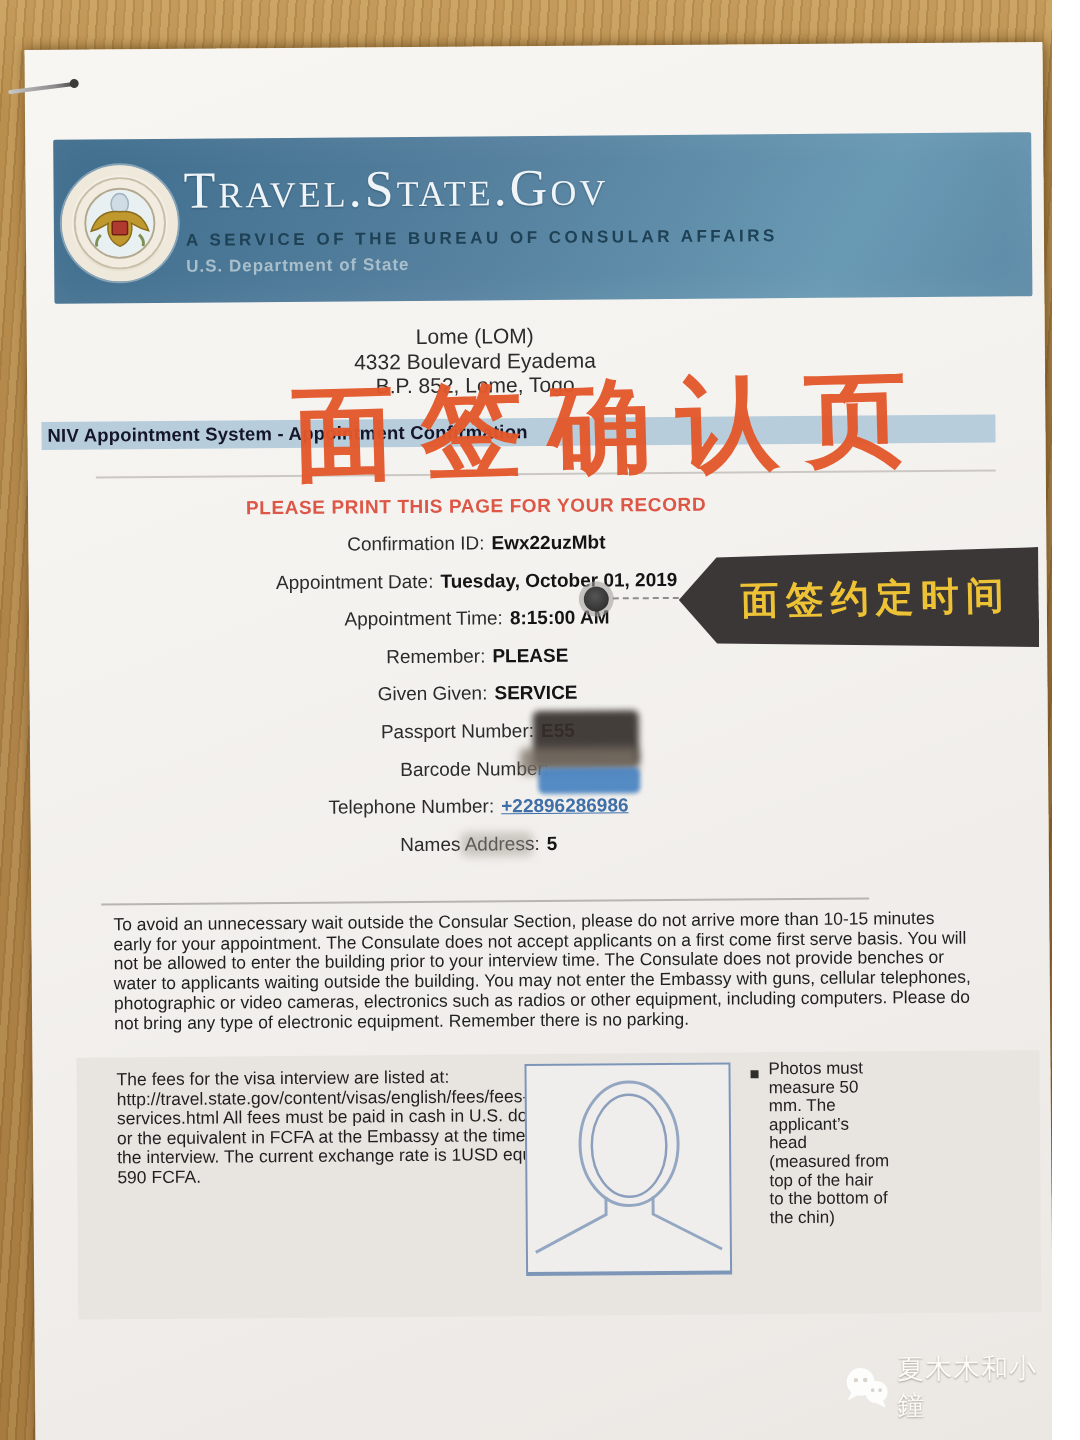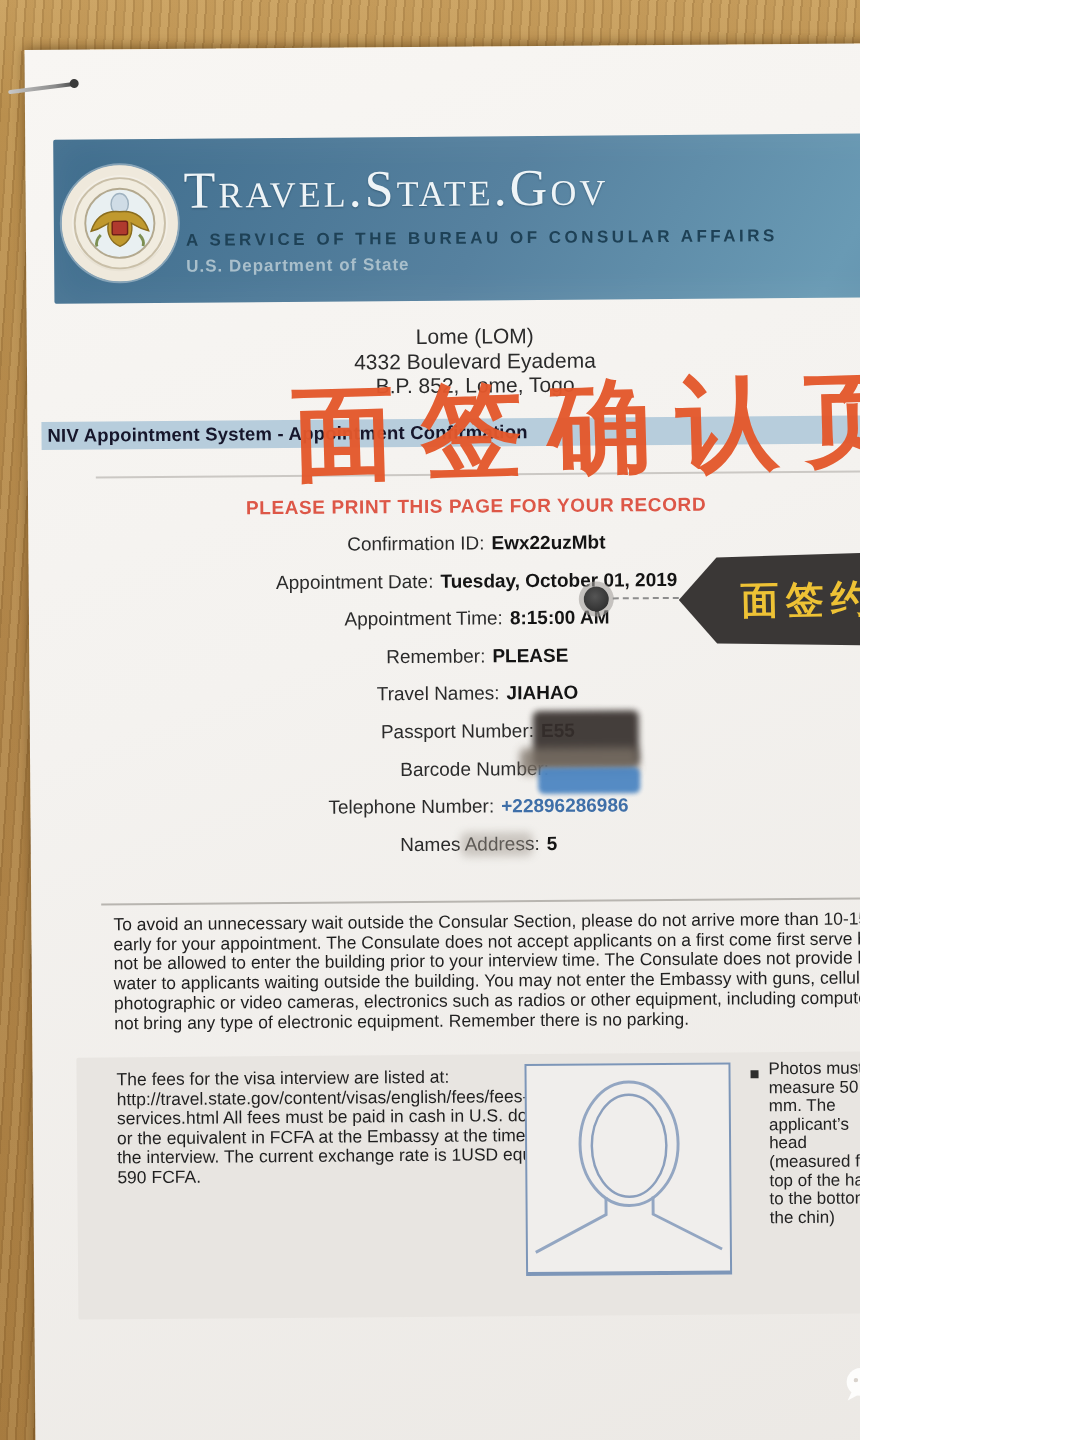--- a/index.html
+++ b/index.html
@@ -1,17 +1,17 @@
 <!DOCTYPE html>
 <html><head>
 <meta charset="utf-8">
 <style>
   html,body{margin:0;padding:0;}
   .scene{
-    position:relative;width:860px;height:1440px;overflow:hidden;
+    position:relative;width:1052px;height:1440px;overflow:hidden;
     font-family:"Liberation Sans","DejaVu Sans",sans-serif;
     background:
       repeating-linear-gradient(94deg, rgba(255,230,170,0.10) 0 7px, rgba(105,68,22,0.20) 7px 9px, rgba(170,125,60,0.10) 9px 16px, rgba(90,58,18,0.12) 16px 18px),
       linear-gradient(180deg,#c79e5e 0%,#bb9150 8%,#b0854a 45%,#a67b40 100%);
   }
   
   .paper{
     position:absolute;left:30px;top:46px;width:1018px;height:1410px;
     background:linear-gradient(160deg,#f8f6f3 0%,#f4f2ef 40%,#ebe8e4 100%);
     transform:rotate(-0.45deg);transform-origin:50% 50%;
@@ -55,21 +55,21 @@
     background:radial-gradient(circle at 45% 40%,#555,#333 70%);
     box-shadow:0 0 0 5px rgba(165,162,158,.6);}
   .dash{left:584px;top:552px;width:66px;height:0;border-top:2px dashed #8d8d8d;}
   
   .notice{left:0;top:449px;width:896px;text-align:center;font-size:19px;font-weight:bold;
     color:#dd5747;letter-spacing:.6px;}
   .fields{left:0;top:478px;width:896px;}
   .frow{height:37.6px;line-height:37.6px;text-align:center;font-size:19px;color:#2b2b2b;}
   .frow b{color:#141414;}
   .frow .flabel{margin-right:7px;}
-  .frow a{color:#3f6fa8;font-weight:bold;}
+  .frow a{color:#3f6fa8;font-weight:bold;text-decoration:underline;}
   .blob{border-radius:6px;}
   .blob1{left:503px;top:665px;width:106px;height:56px;background:#362f2c;filter:blur(3px);opacity:.92;}
   .blob2{left:490px;top:702px;width:118px;height:26px;background:#7b7166;filter:blur(4px);opacity:.8;}
   .blob3{left:508px;top:722px;width:102px;height:26px;background:#4d86c2;filter:blur(2px);opacity:.95;}
   .blob4{left:430px;top:786px;width:72px;height:24px;background:#9b938a;filter:blur(4px);opacity:.45;}
   
   .para1{left:82px;top:866px;width:858px;font-size:17.5px;line-height:19.7px;color:#1f1f1f;}
   .panel{left:44px;top:1008px;width:963px;height:262px;background:#e8e5e1;border-radius:2px;}
   .para2{left:84px;top:1021px;width:454px;font-size:17.5px;line-height:19.6px;color:#1f1f1f;overflow-wrap:break-word;}
   
@@ -128,21 +128,21 @@
       <div class="frow">
         <span class="flabel">Appointment Date:</span><b>Tuesday, October 01, 2019</b>
       </div>
       <div class="frow">
         <span class="flabel">Appointment Time:</span><b>8:15:00 AM</b>
       </div>
       <div class="frow">
         <span class="flabel">Remember:</span><b>PLEASE</b>
       </div>
       <div class="frow">
-        <span class="flabel">Travel Names:</span><b>JIAHAO</b>
+        <span class="flabel">Given Given:</span><b>SERVICE</b>
       </div>
       <div class="frow">
         <span class="flabel">Passport Number:</span><b>E55</b>
       </div>
       <div class="frow">
         <span class="flabel">Barcode Number:</span><b></b>
       </div>
       <div class="frow">
         <span class="flabel">Telephone Number:</span><a>+22896286986</a>
       </div>

